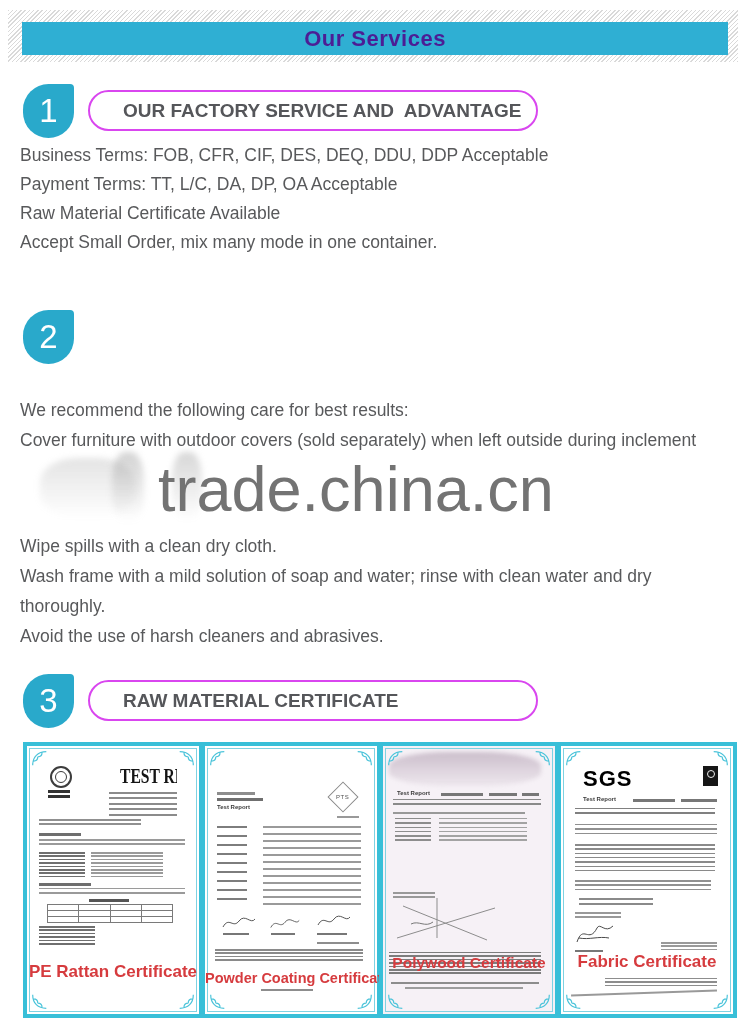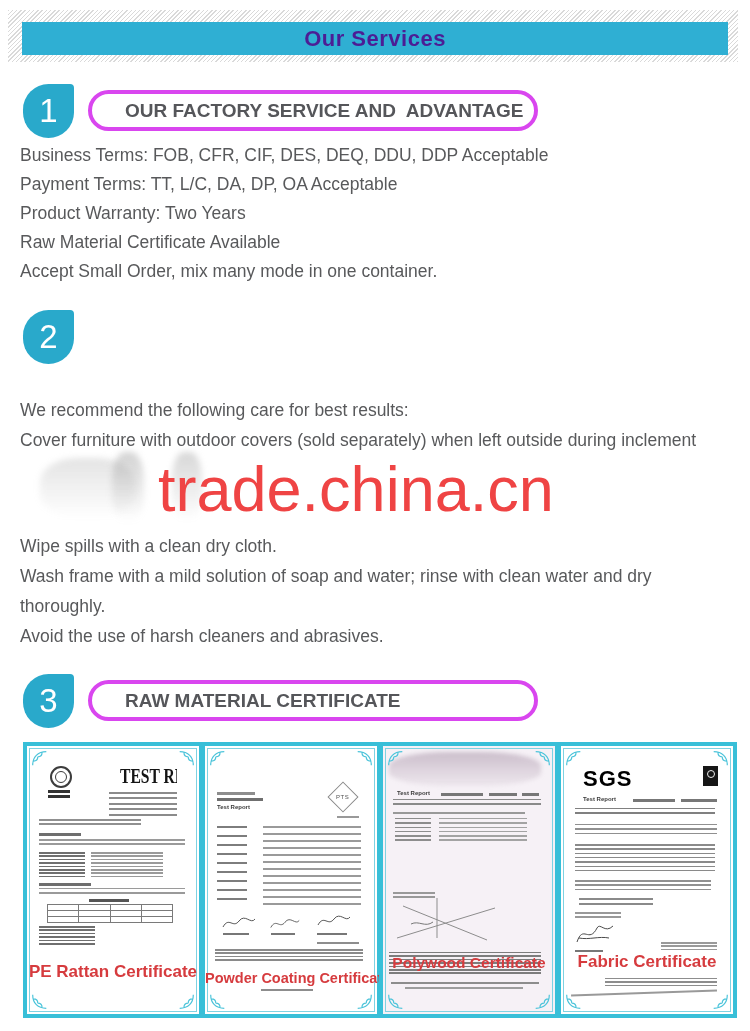--- a/index.html
+++ b/index.html
@@ -11,31 +11,31 @@
   .hatch{left:8px;top:10px;width:730px;height:52px;
          background:repeating-linear-gradient(135deg,rgba(120,120,120,.28) 0 1px,transparent 1px 3px);}
   .banner{left:22px;top:22px;width:706px;height:33px;background:#2fafd3;
           display:flex;align-items:center;justify-content:center;}
   .banner span{color:#4c1d95;font-weight:bold;font-size:22px;letter-spacing:.5px;}
 
   
   .badge{left:23px;width:51px;height:54px;background:#29a9cb;color:#fff;
          border-radius:26px 4px 26px 26px;display:flex;align-items:center;justify-content:center;
          font-size:33px;font-weight:400;}
-  .pill{left:88px;width:450px;height:41px;border:4px solid #d946ef;border-radius:22px;
+  .pill{left:88px;width:450px;height:41px;border:2px solid #d946ef;border-radius:22px;
         box-sizing:border-box;display:flex;align-items:center;padding-left:33px;background:#fff;}
   .pill span{color:#55565a;font-weight:bold;font-size:19px;white-space:pre;}
 
   
   .para{left:20px;color:#58595b;font-size:17.5px;}
   .para .ln{display:block;line-height:29px;height:29px;white-space:pre;}
   .para2 .ln{line-height:30px;height:30px;}
 
   
-  .wm{left:158px;top:453px;font-size:63px;color:#ef4444;white-space:nowrap;}
+  .wm{left:158px;top:453px;font-size:63px;color:#737373;white-space:nowrap;}
   .smudge{filter:blur(3px);border-radius:40%;}
 
   
   .cert{top:742px;width:172px;height:268px;background:#fff;border:4px solid #38bfd8;
         box-sizing:content-box;}
   .cert .inner{position:absolute;inset:2px;border:1px solid #7ed2e2;pointer-events:none;}
   .fl{position:absolute;width:17px;height:17px;color:#4cc4da;}
   .fl svg{width:100%;height:100%;display:block;}
   .fl.tr{transform:rotate(90deg);} .fl.br{transform:rotate(180deg);} .fl.bl{transform:rotate(270deg);}
 
@@ -79,21 +79,20 @@
 
   <div class="abs badge" style="top:84px">
     <span>1</span>
   </div>
   <div class="abs pill" style="top:90px">
     <span>OUR FACTORY SERVICE AND  ADVANTAGE</span>
   </div>
   <div class="abs para" style="top:141px">
     <span class="ln">Business Terms: FOB, CFR, CIF, DES, DEQ, DDU, DDP Acceptable</span>
     <span class="ln">Payment Terms: TT, L/C, DA, DP, OA Acceptable</span>
-    <span class="ln">Product Warranty: Two Years</span>
     <span class="ln">Raw Material Certificate Available</span>
     <span class="ln">Accept Small Order, mix many mode in one container.</span>
   </div>
 
   <div class="abs badge" style="top:310px">
     <span>2</span>
   </div>
   <div class="abs para para2" style="top:395px">
     <span class="ln">We recommend the following care for best results:</span>
     <span class="ln">Cover furniture with outdoor covers (sold separately) when left outside during inclement</span>

